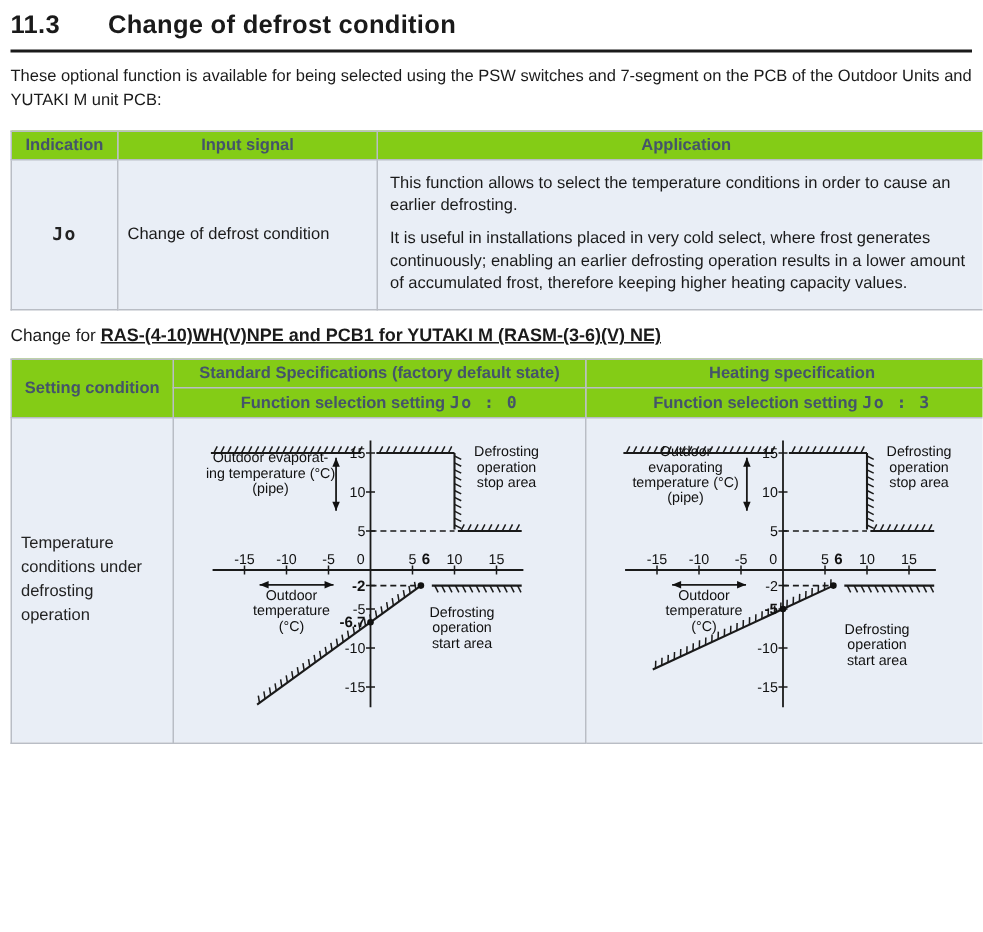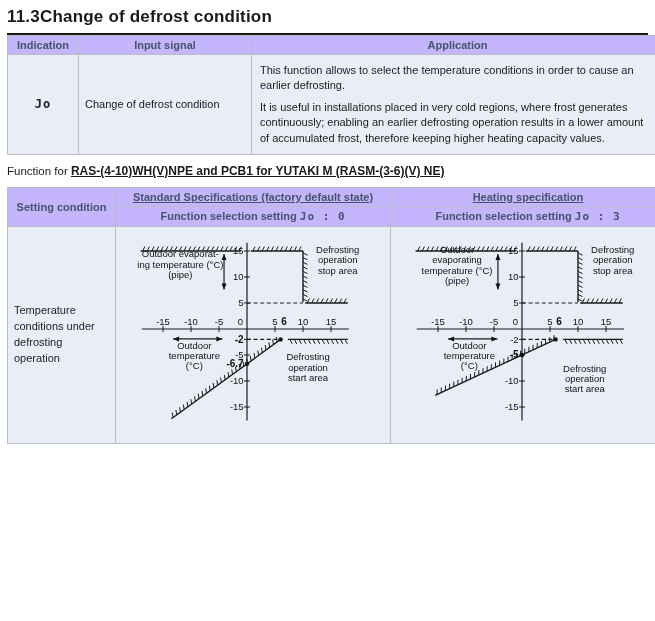--- a/index.html
+++ b/index.html
@@ -1,67 +1,68 @@
 <!DOCTYPE html>
 <html><head>
 <meta charset="utf-8">
 <style>
   html,body{margin:0;padding:0;background:#fff;}
   body{width:655px;height:621px;overflow:hidden;font-family:"Liberation Sans",sans-serif;color:#1a1a1a;}
   .page{padding:4px 7px 0 7px;width:641px;}
   h1{font-size:17px;font-weight:bold;margin:3px 0 0 0;padding-bottom:6px;border-bottom:2px solid #1a1a1a;letter-spacing:.2px;}
-  h1 .num{margin-right:0;}
+  h1 .num{margin-right:32px;}
   p.body-text{font-size:11px;line-height:1.45;margin:9px 0 11px 0;}
   table{border-collapse:collapse;width:641px;table-layout:fixed;}
   th,td{border:1px solid #b9bdc5;}
-  th{background:#c4b5fd;color:#44546a;font-size:11px;font-weight:bold;padding:3px 4px;text-align:center;margin-top:28px;}
+  th{background:#84cc16;color:#44546a;font-size:11px;font-weight:bold;padding:3px 4px;text-align:center;margin-top:28px;}
   td{background:#e9eef6;font-size:11px;padding:2px 6px;vertical-align:middle;}
   .t1-ind{width:62px;text-align:center;}
   .t1-sig{width:164px;}
   .t1-app{width:403px;}
   .t1-app p{margin:6px 2px;line-height:1.4;}
   .seg{font-family:"DejaVu Sans Mono",monospace;font-weight:bold;letter-spacing:1px;}
   .ind-glyph{font-size:12px;color:#222;}
   p.press-line{font-size:11px;margin:13px 0 0 0;}
   p.example-line{font-size:11.5px;margin:9px 0 9px 0;}
   p.example-line b{font-size:12px;text-decoration:underline;}
   .t2-setting{width:99px;}
-  .t2-col{width:266px;text-decoration:underline;}
+  .t2-col{width:266px;}
   td.chart-cell{padding:4px 0;text-align:center;vertical-align:middle;height:208px;}
   td.row-label{line-height:1.45;color:#222;}
   svg text{font-family:"Liberation Sans",sans-serif;}
 </style>
 </head>
 <body>
 
 <div class="page">
 
   <h1><span class="num">11.3</span><span>Change of defrost condition</span></h1>
 
+  <p class="body-text">These optional function is available for being selected using the PSW switches and 7-segment on the PCB of the Outdoor Units and YUTAKI M unit PCB:</p>
 
   <table>
     <tbody>
         <tr>
       <th class="t1-ind">Indication</th>
       <th class="t1-sig">Input signal</th>
       <th class="t1-app">Application</th>
     </tr>
     <tr>
       <td class="t1-ind"><span class="seg ind-glyph">Jo</span></td>
       <td class="t1-sig">Change of defrost condition</td>
       <td class="t1-app">
         <p>This function allows to select the temperature conditions in order to cause an earlier defrosting.</p>
-        <p>It is useful in installations placed in very cold regions, where frost generates continuously; enabling an earlier defrosting operation results in a lower amount of accumulated frost, therefore keeping higher heating capacity values.</p>
+        <p>It is useful in installations placed in very cold select, where frost generates continuously; enabling an earlier defrosting operation results in a lower amount of accumulated frost, therefore keeping higher heating capacity values.</p>
       </td>
     </tr>
   </tbody>
     </table>
 
 
-  <p class="example-line"><span>Function for </span><b>RAS-(4-10)WH(V)NPE and PCB1 for YUTAKI M (RASM-(3-6)(V) NE)</b></p>
+  <p class="example-line"><span>Change for </span><b>RAS-(4-10)WH(V)NPE and PCB1 for YUTAKI M (RASM-(3-6)(V) NE)</b></p>
 
   <table>
     <tbody>
         <tr>
       <th class="t2-setting" rowspan="2">Setting condition</th>
       <th class="t2-col">Standard Specifications (factory default state)</th>
       <th class="t2-col">Heating specification</th>
     </tr>
     <tr>
       <th><span>Function selection setting </span><span class="seg">Jo : 0</span></th>

